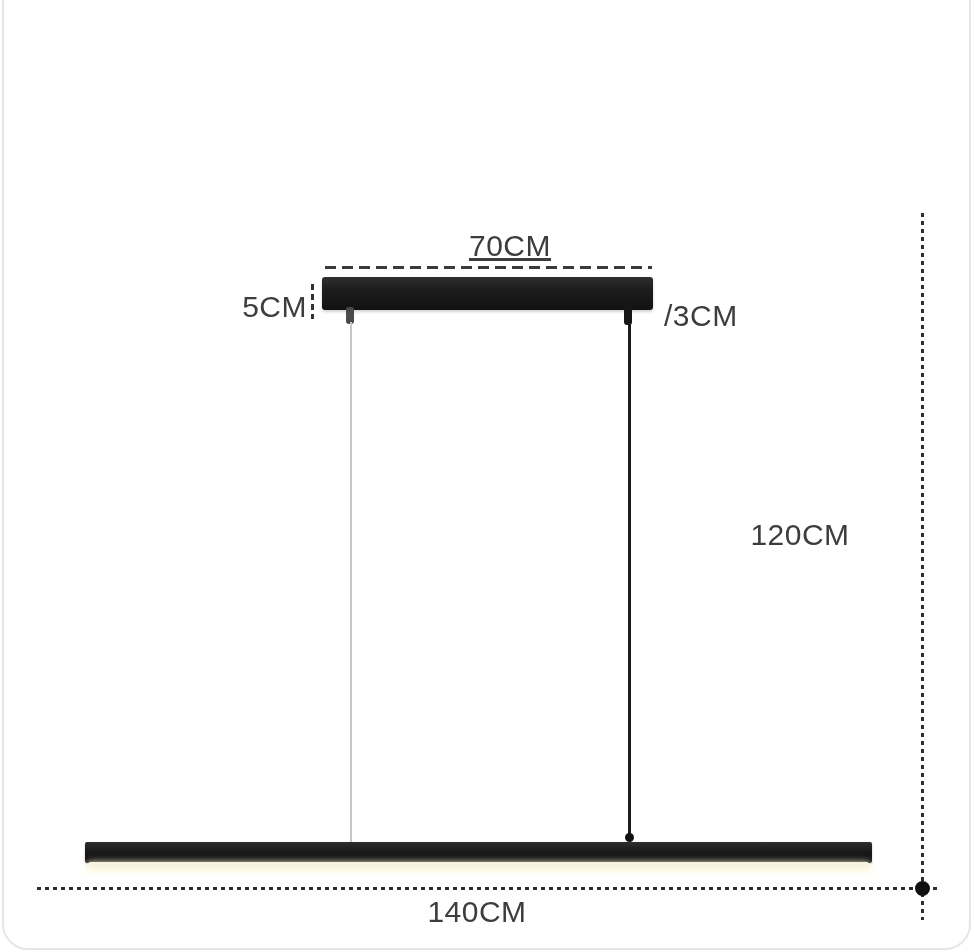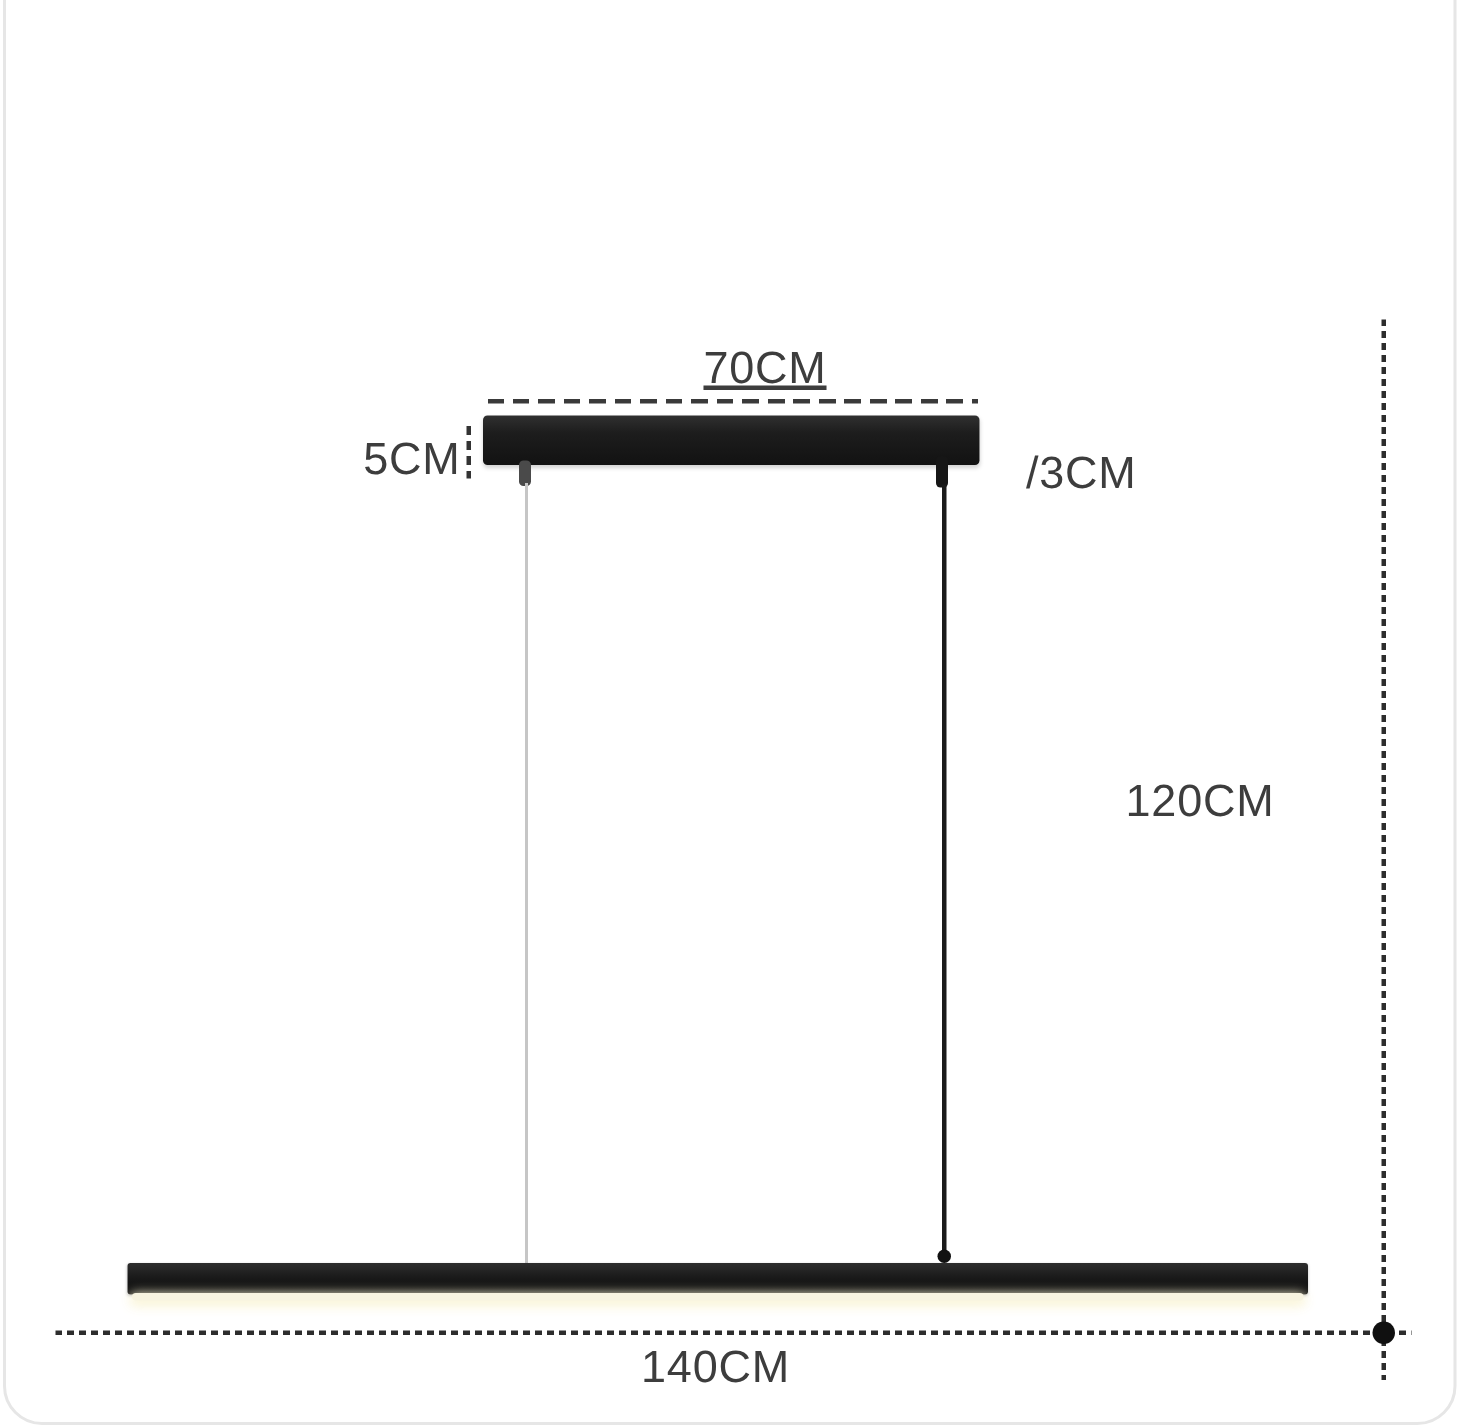--- a/index.html
+++ b/index.html
@@ -116,21 +116,21 @@
     position: absolute;
     left: 915px; top: 881px;
     width: 15px; height: 15px;
     border-radius: 50%;
     background: #101010;
   }
 
   
   .lbl-70  { left: 464px; top: 231px; width: 92px; text-decoration: underline; }
   .lbl-5   { left: 239px; top: 292px; width: 68px; text-align: right; }
-  .lbl-3   { left: 684px; top: 301px; width: 90px; text-align: left; }
+  .lbl-3   { left: 664px; top: 301px; width: 90px; text-align: left; }
   .lbl-120 { left: 750px; top: 520px; width: 100px; }
   .lbl-140 { left: 424px; top: 897px; width: 106px; }
 </style>
 </head>
 <body>
 
 <div class="stage">
 
   <div class="card"></div>
 

